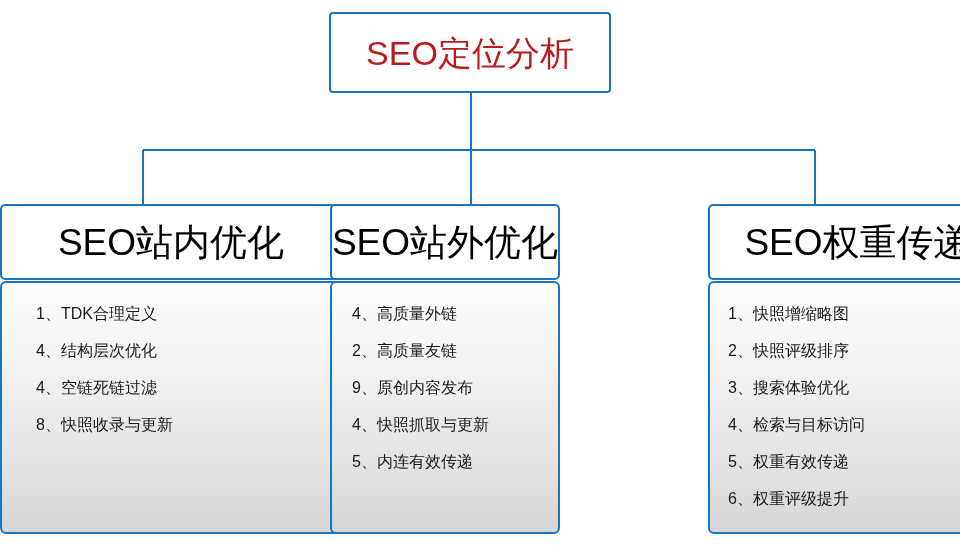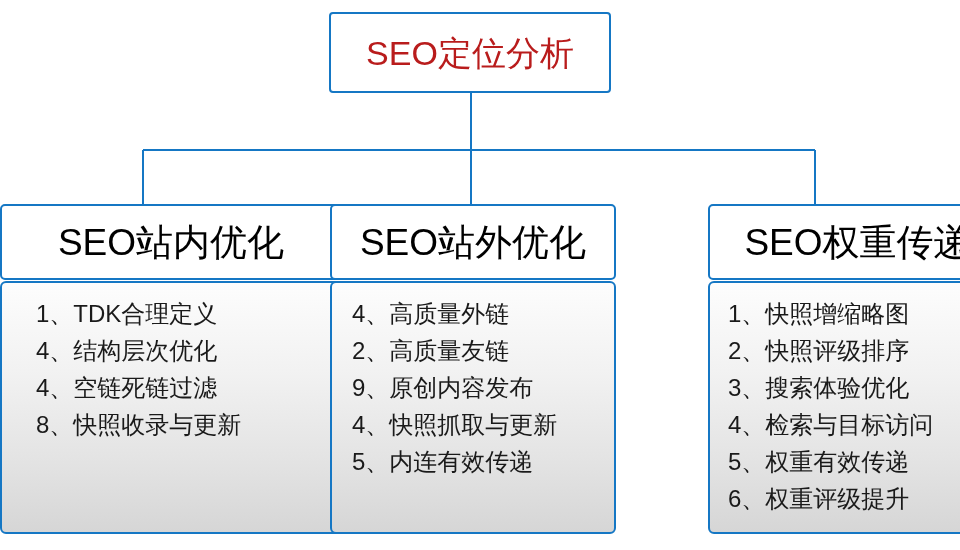--- a/index.html
+++ b/index.html
@@ -85,29 +85,29 @@
     padding: 12px 0 0 0;
     position: relative;
     z-index: 2;
   }
   .branch-list ol {
     margin: 0;
     padding: 0;
     list-style: none;
   }
   .branch-list li {
-    font-size: 24px;
+    font-size: 16px;
     color: #1a1a1a;
     line-height: 37px;
     white-space: nowrap;
     padding-left: 34px;
   }
 
   .branch-1 { left: 0;   width: 342px; }
-  .branch-2 { left: 330px; width: 286px; border-radius: 9px; }
+  .branch-2 { left: 330px; width: 230px; border-radius: 9px; }
   .branch-3 { left: 672px; width: 299px; padding-left: 36px; }
 
   .branch-2 .branch-list li { padding-left: 20px; }
   .branch-3 .branch-list li { padding-left: 18px; }
 </style>
 </head>
 <body>
 
 <div id="diagram">
 

